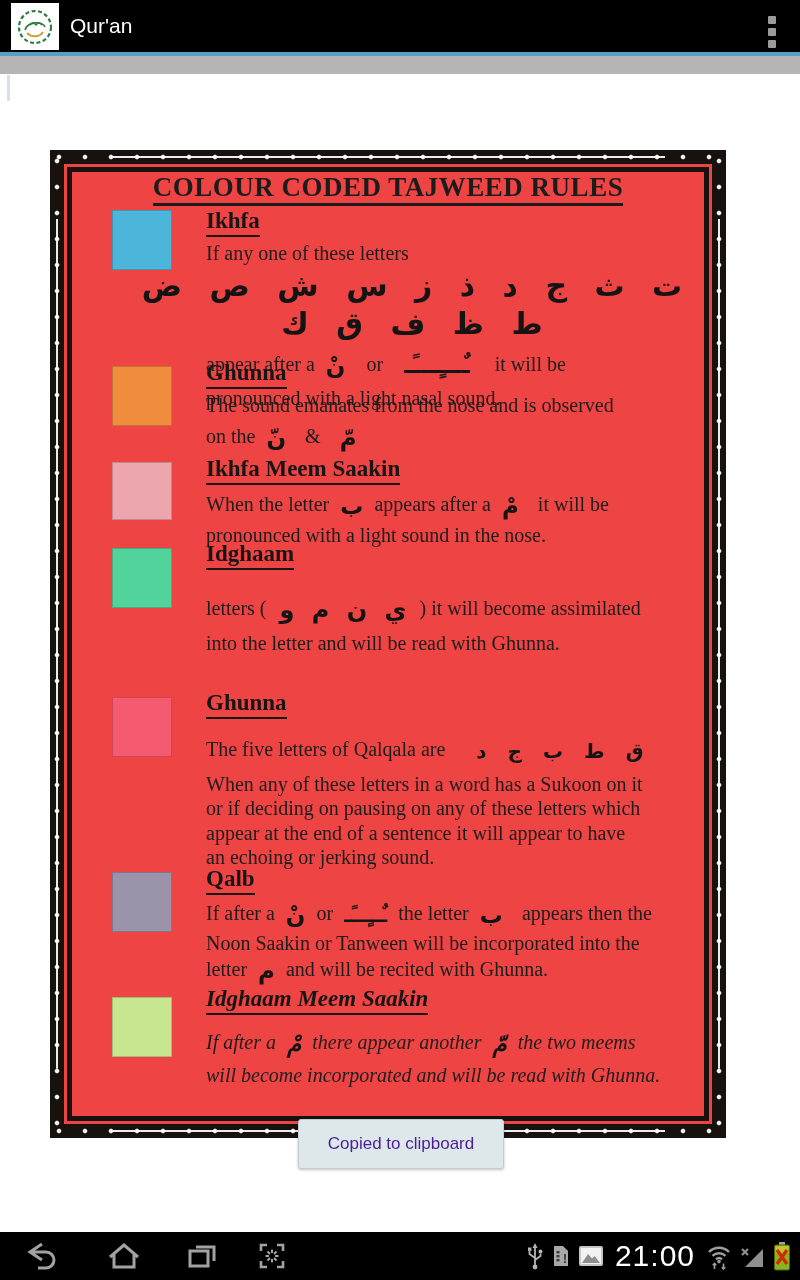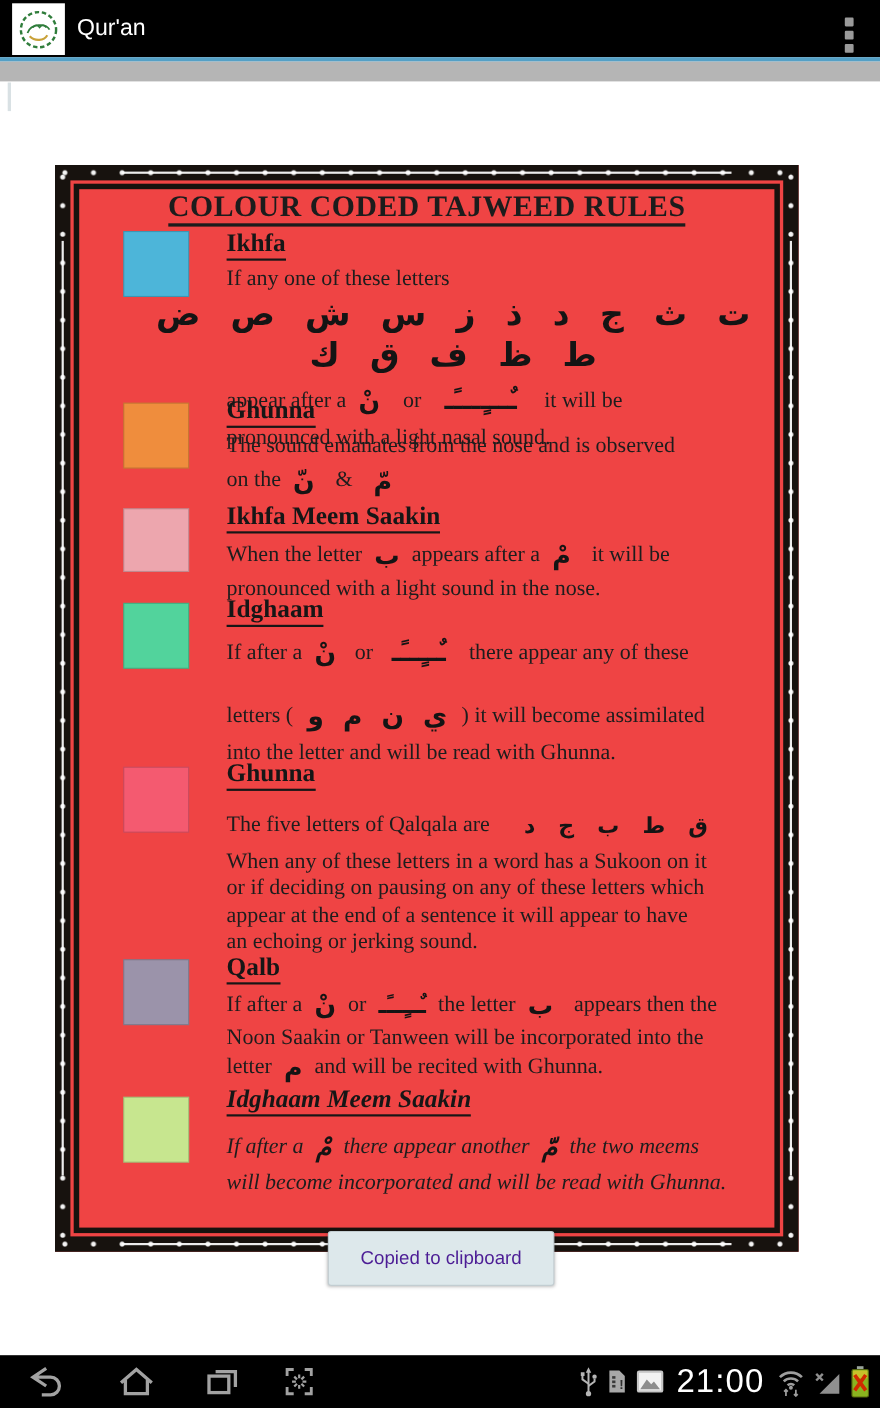--- a/index.html
+++ b/index.html
@@ -159,27 +159,20 @@
           <span style="padding-left:8px;">it will be</span>
         </div>
         <div class="eng">pronounced with a light sound in the nose.</div>
       </div>
     </div>
 
     <div class="rule" style="top:377px;">
       <div class="swatch" style="top: 7px; background: rgb(82, 211, 156);"></div>
       <div class="rule-body">
         <span class="rule-h">Idghaam</span>
-        <div class="eng" style="line-height:40px;">
-          <span>If after a</span>
-          <span class="ar ar-inline">نْ</span>
-          <span style="padding:0 6px;">or</span>
-          <span class="tanween">ـٌــٍــًـ</span>
-          <span style="padding-left:10px;">there appear any of these</span>
-        </div>
         <div class="eng" style="margin-top:18px;line-height:34px;">
           <span>letters (</span>
           <span class="ar paren-letters">ي ن م و</span>
           <span>)  it will become assimilated</span>
         </div>
         <div class="eng" style="margin-top:3px;">into the letter and will be read with Ghunna.</div>
       </div>
     </div>
 
     <div class="rule" style="top:526px;">

